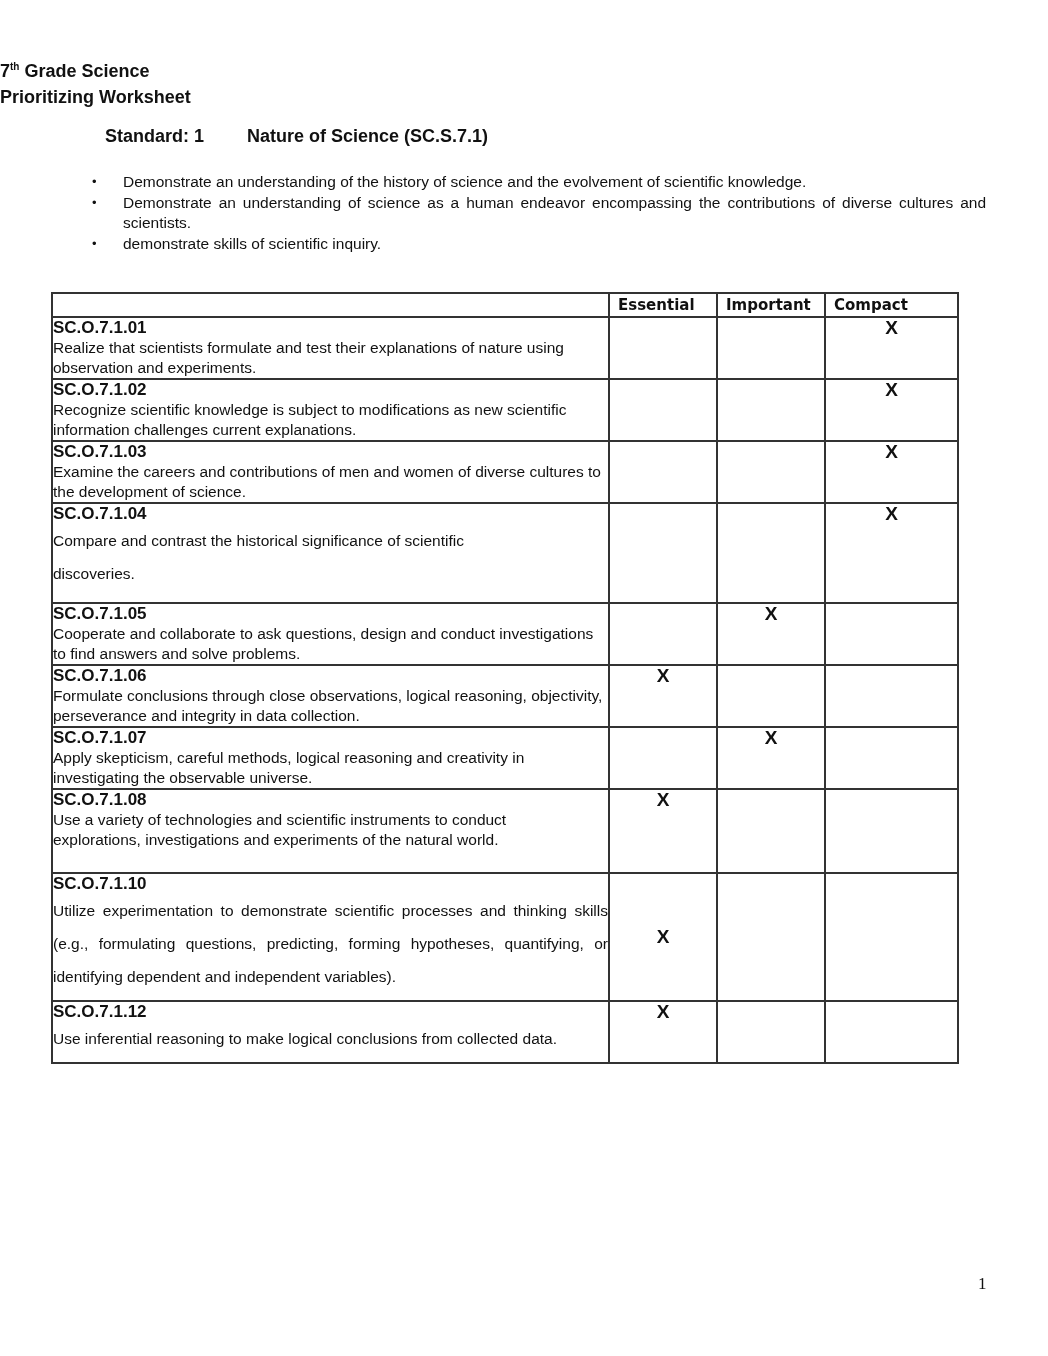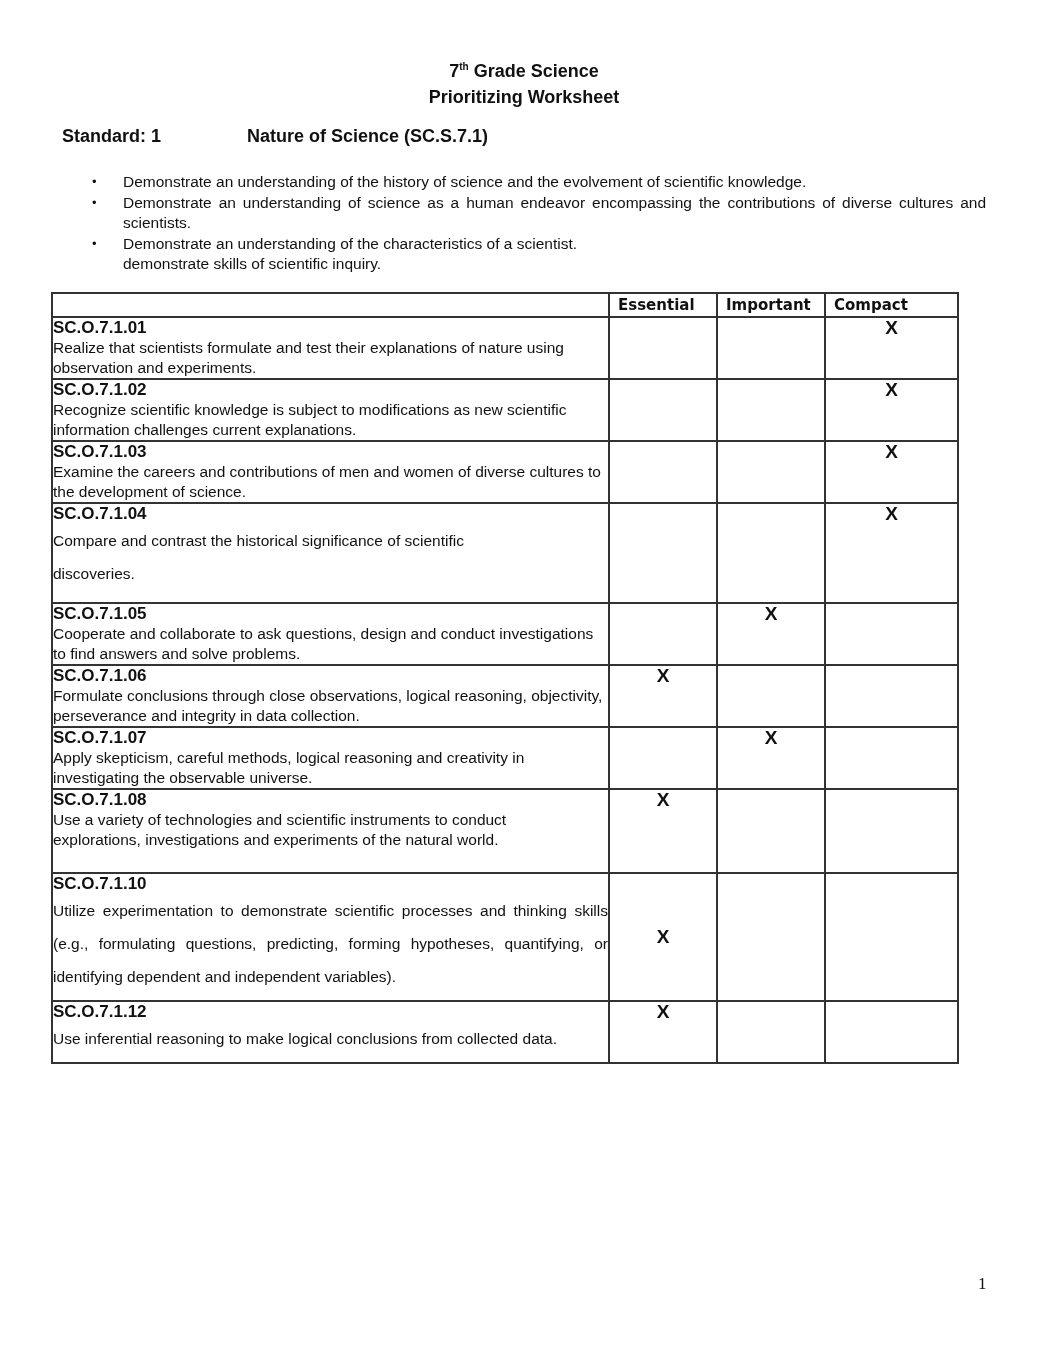--- a/index.html
+++ b/index.html
@@ -1,22 +1,22 @@
 <!DOCTYPE html>
 <html><head>
 <meta charset="utf-8">
 <style>
   html, body { margin: 0; padding: 0; background: #ffffff; }
   body { width: 1048px; height: 1356px; position: relative; overflow: hidden;
          font-family: "Liberation Sans", sans-serif; color: #111111; }
-  .title-block { position: absolute; top: 58px; left: 0; width: 1048px; text-align: center;
+  .title-block { position: absolute; top: 58px; left: 0; width: 1048px; text-align: left;
                  font-weight: bold; font-size: 18px; line-height: 26px; }
   .title-block sup { font-size: 10px; vertical-align: 7px; line-height: 0; }
   .standard { position: absolute; top: 126px; left: 62px; font-weight: bold; font-size: 18px; }
-  .standard .std-num { display: inline-block; width: 185px; }
+  .standard .std-num { display: inline-block; width: 185px; text-align: center; }
   .bullets { position: absolute; top: 172px; left: 86px; width: 900px; margin: 0; padding: 0;
              list-style: none; font-size: 15.5px; line-height: 20.5px; }
   .bullets li { position: relative; padding-left: 37px; text-align: justify; }
   .bullets li .dot { position: absolute; left: 6px; top: 0; font-size: 13px; }
   .bullets .cont { padding-left: 37px; }
   table.ws { position: absolute; top: 292px; left: 51px; border-collapse: collapse;
              width: 906px; table-layout: fixed; }
   table.ws td, table.ws th { border: 2px solid #333333; padding: 0; vertical-align: top; }
   table.ws th { height: 22px; font-family: "DejaVu Sans", sans-serif; font-size: 15px;
                 font-weight: bold; text-align: left; padding-left: 8px; line-height: 22px; border-radius: 6px; }
@@ -38,21 +38,21 @@
   <div>Prioritizing Worksheet</div>
 </div>
 
 <div class="standard">
   <span class="std-num">Standard:  1</span><span>Nature of Science (SC.S.7.1)</span>
 </div>
 
 <ul class="bullets">
   <li><span class="dot">•</span><span>Demonstrate an understanding of the history of science and the evolvement of scientific knowledge.</span></li>
   <li><span class="dot">•</span><span>Demonstrate an understanding of science as a human endeavor encompassing the contributions of diverse cultures and scientists.</span></li>
-  <li><span class="dot">•</span><span>Demonstrate an understanding of the characteristics of a scientist.</span></li>
+  <li><span class="dot">•</span></li>
   <div class="cont">demonstrate skills of scientific inquiry.</div>
 </ul>
 
 <table class="ws">
   <colgroup>
       <col class="c0">
       <col class="c1">
       <col class="c2">
       <col class="c3">
     </colgroup>

